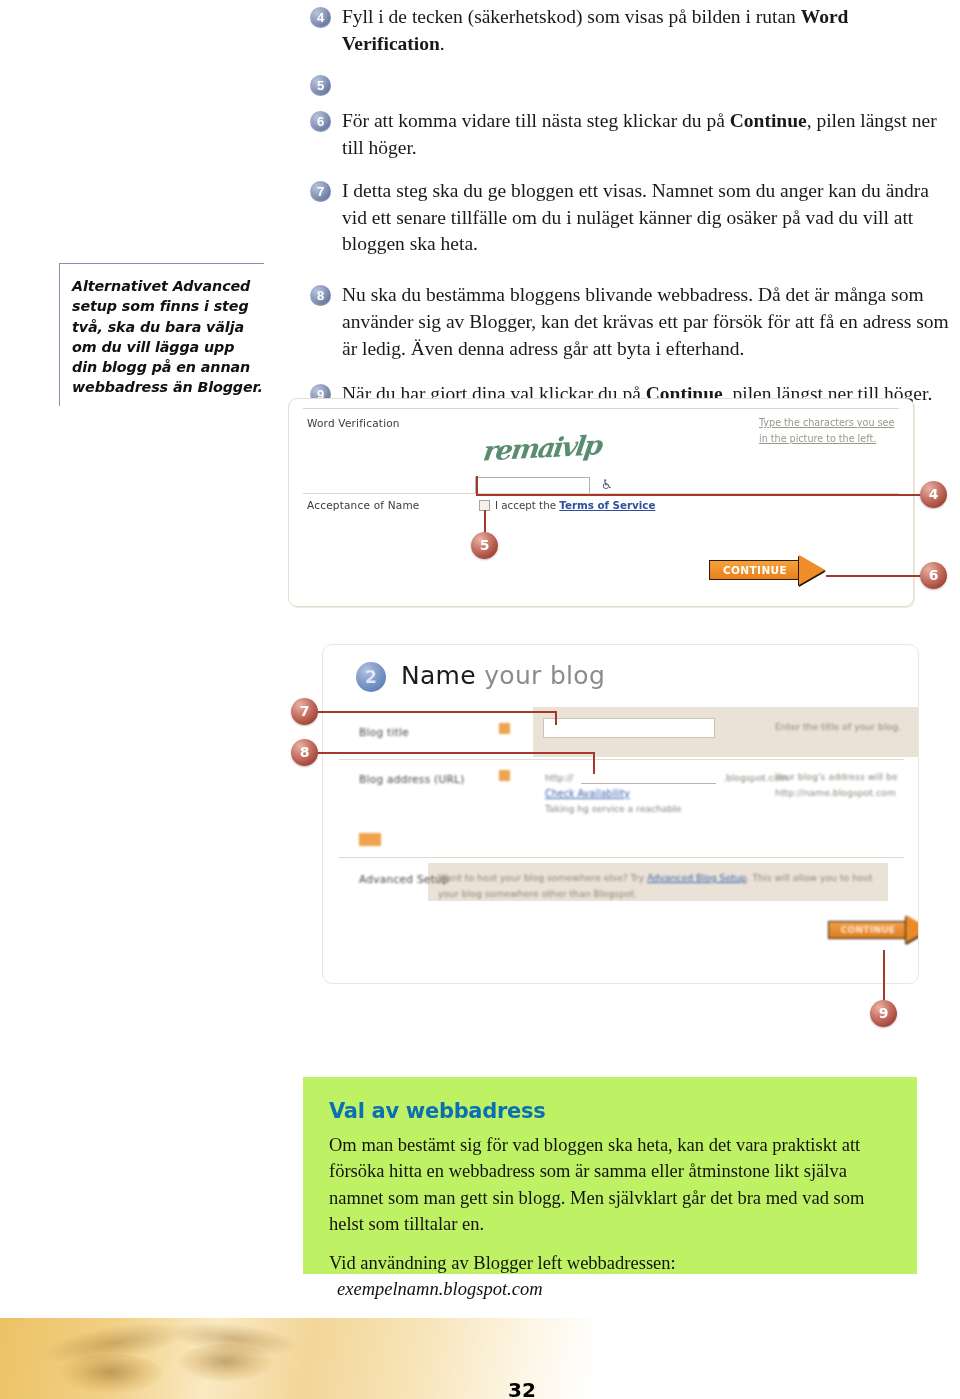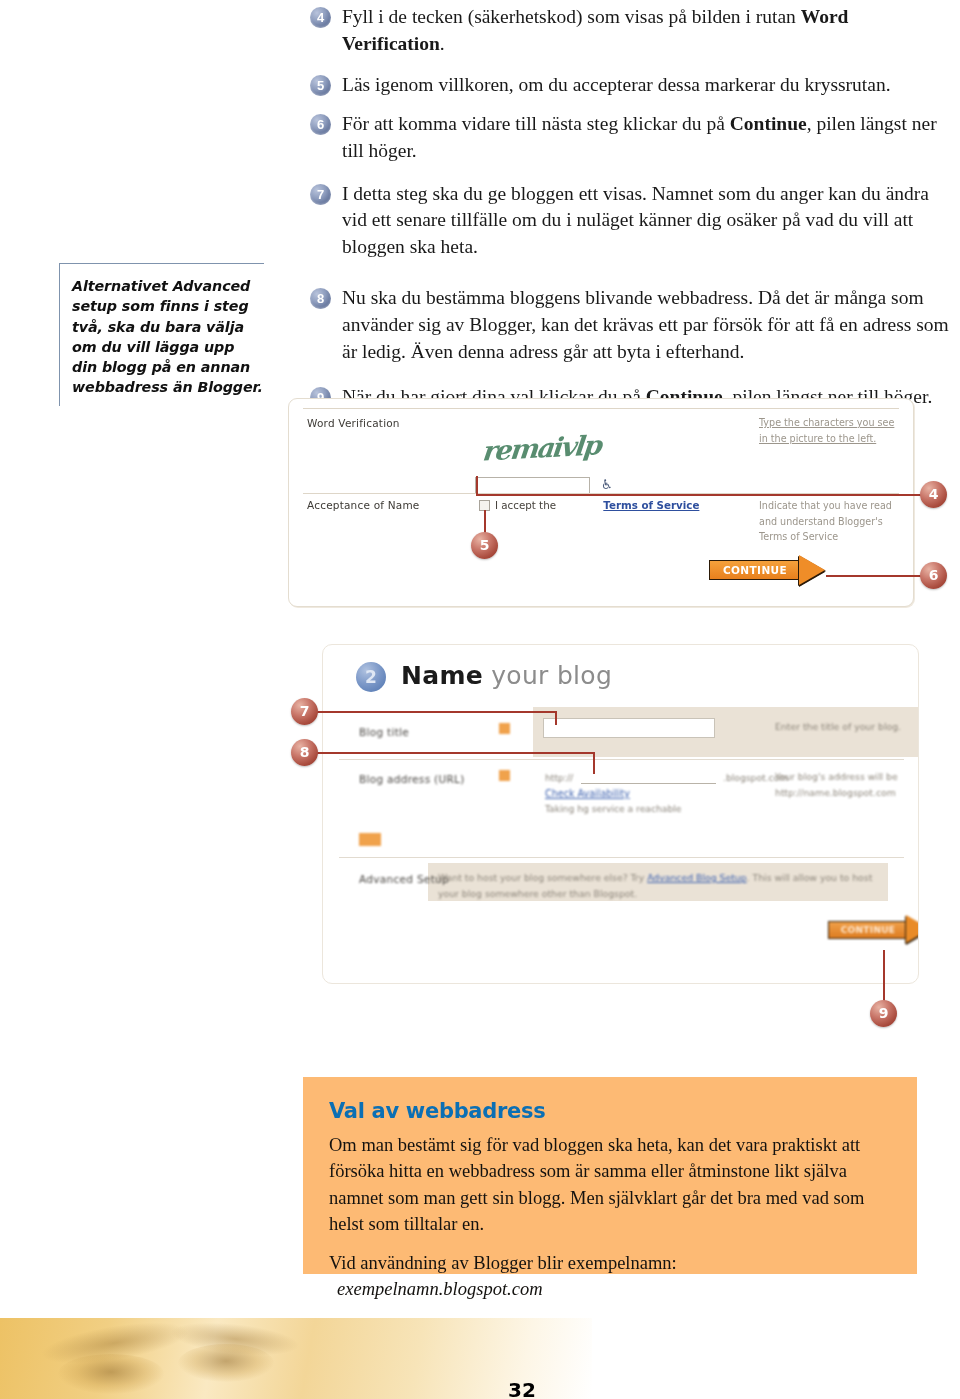--- a/index.html
+++ b/index.html
@@ -94,21 +94,21 @@
     position:absolute; left:312px; top:78px; font-size:13px; color:#4a5a7a;
   }
   .chk{
     position:absolute; left:190px; top:101px;
     width:11px;height:11px;border:1px solid #a8a39a;background:#f4f2ee;box-sizing:border-box;
   }
   .tos-text{
     position:absolute; left:206px; top:100px;
     font-size:10.3px; color:#46423c; white-space:nowrap;
   }
-  .tos-link{color:#2e4f9e; text-decoration:underline; font-weight:bold;margin-left:44px;}
+  .tos-link{color:#2e4f9e; text-decoration:underline; font-weight:bold;}
   .continue-btn{
     position:absolute; left:420px; top:158px; width:118px;height:26px;
   }
   .continue-btn .body{
     position:absolute;left:0;top:3px;width:92px;height:20px;
     background:linear-gradient(#f5a13c,#e8801d);
     border:1.6px solid #2b1a08;
     border-right:none;
     box-sizing:border-box;
   }
@@ -140,21 +140,21 @@
     background:radial-gradient(circle at 34% 28%, #b0c2e0 0%, #7e9ac9 45%, #5f81b8 80%, #53759f 100%);
     color:#dfe7f4; font-weight:bold;font-size:17px;line-height:30px;text-align:center;
     font-family:"DejaVu Sans", sans-serif;
     filter:blur(.4px);
   }
   .f2-title{
     position:absolute;left:78px;top:16px;font-size:25px;color:#8c8c8c;
     font-family:"DejaVu Sans", sans-serif; letter-spacing:.3px;
     filter:blur(.35px);
   }
-  .f2-title b{color:#1b1b1b;font-weight:bold;}
+  .f2-title b{color:#1b1b1b;font-weight:normal;}
   .f2-rowlabel{
     position:absolute;font-size:10.5px;color:#4a4743;
     filter:blur(1.05px); letter-spacing:.3px;
   }
   .f2-band{
     position:absolute;background:#eae2d6;
   }
   .f2-input{
     position:absolute;background:#ffffff;border:1px solid #c9c3b8;box-sizing:border-box;
   }
@@ -203,21 +203,21 @@
     box-shadow:0 1px 2px rgba(0,0,0,.25);
     z-index:12;
   }
   .leader{position:absolute;background:#a4382c;z-index:11;}
   .leader.h{height:1.6px;}
   .leader.v{width:1.6px;}
 
   
   .tipbox{
     position:absolute;left:303px;top:1077px;width:614px;height:197px;
-    background:#fdba74;
+    background:#bef264;
     box-sizing:border-box;
     padding:22px 26px 0 26px;
   }
   .tip-h{
     margin:0 0 9px 0;
     font-family:"DejaVu Sans", sans-serif;
     font-weight:bold;font-size:21px;color:#0b6fb4;letter-spacing:-.3px;
   }
   .tip-p{
     margin:0 0 13px 0;
@@ -253,23 +253,20 @@
 
   <div class="step">
     <div class="step-badge">4</div>
     <div class="step-text">
       <span>Fyll i de tecken (säkerhetskod) som visas på bilden i rutan </span><b>Word Verification</b><span>.</span>
     </div>
   </div>
 
   <div class="step" style="margin-bottom:12px;">
     <div class="step-badge">5</div>
-    <div class="step-text">
-      <span>Läs igenom villkoren, om du accepterar dessa markerar du kryssrutan.</span>
-    </div>
   </div>
 
   <div class="step" style="margin-bottom:16px;">
     <div class="step-badge">6</div>
     <div class="step-text">
       <span>För att komma vidare till nästa steg klickar du på </span><b>Continue</b><span>, pilen längst ner till höger.</span>
     </div>
   </div>
 
   <div class="step" style="margin-bottom:24px;">
@@ -312,21 +309,20 @@
 
   <div class="hr" style="top:94px;"></div>
 
   <div class="f1-row-label" style="left:18px;top:100px;">Acceptance of Name</div>
 
   <div class="chk"></div>
   <div class="tos-text">
     <span>I accept the </span><span class="tos-link">Terms of Service</span>
   </div>
 
-  <div class="f1-help" style="left:470px;top:99px;">Indicate that you have read and understand Blogger's Terms of Service</div>
 
   <div class="continue-btn">
     <div class="body"></div>
     <div class="head"></div>
     <div class="lbl">CONTINUE</div>
   </div>
 
 </div>
 
 <div class="fig2">
@@ -385,21 +381,21 @@
 <div class="callout" style="left:291px;top:739px;">8</div>
 <div class="leader h" style="left:316px;top:752px;width:278px;"></div>
 <div class="leader v" style="left:593px;top:752px;height:22px;"></div>
 
 <div class="leader v" style="left:883px;top:950px;height:62px;"></div>
 <div class="callout" style="left:870px;top:1000px;">9</div>
 
 <div class="tipbox">
   <h2 class="tip-h">Val av webbadress</h2>
   <p class="tip-p">Om man bestämt sig för vad bloggen ska heta, kan det vara praktiskt att försöka hitta en webbadress som är samma eller åtminstone likt själva namnet som man gett sin blogg. Men självklart går det bra med vad som helst som tilltalar en.</p>
-  <p class="tip-p" style="margin-bottom:0;">Vid användning av Blogger blir exempelnamn:</p>
+  <p class="tip-p" style="margin-bottom:0;">Vid användning av Blogger left webbadressen:</p>
   <p class="tip-p italic">exempelnamn.blogspot.com</p>
 </div>
 
 <div class="footband">
   <div class="brow" style="left:40px;top:8px;width:150px;height:34px;transform:rotate(-9deg);"></div>
   <div class="eye" style="left:58px;top:36px;width:106px;height:40px;"></div>
   <div class="brow" style="left:170px;top:6px;width:130px;height:30px;transform:rotate(6deg);"></div>
   <div class="eye" style="left:178px;top:26px;width:96px;height:38px;"></div>
 </div>
 <div class="pagenum">32</div>

